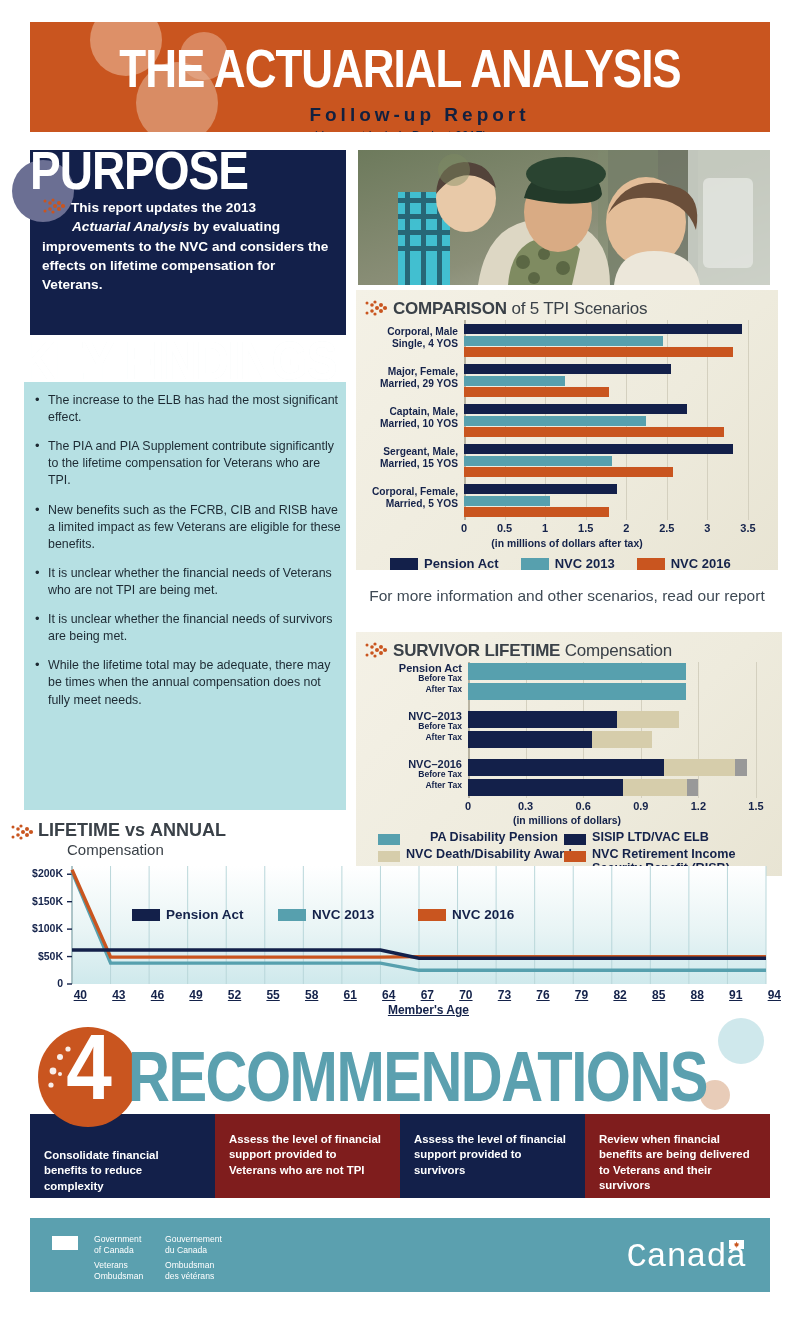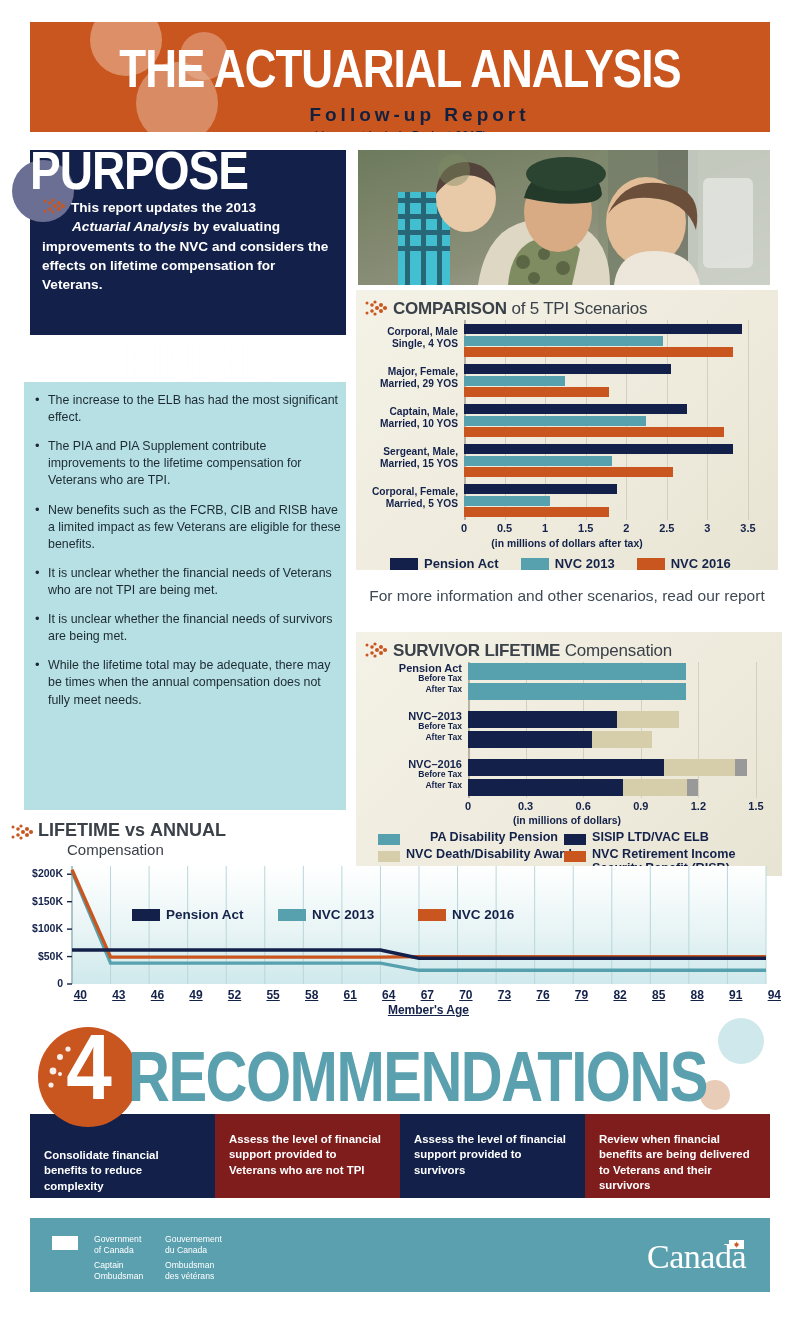--- a/index.html
+++ b/index.html
@@ -77,21 +77,21 @@
   .rec-word{position:absolute;left:128px;top:1036px;font-size:58px;font-weight:bold;color:#5ba0af;letter-spacing:-1.5px;z-index:4;transform:scaleY(1.2);transform-origin:left top;}
   .rec-row{position:absolute;left:30px;top:1114px;width:740px;height:84px;display:flex;z-index:2;}
   .rec-cell{width:185px;padding:18px 14px 10px 14px;color:#fff;font-size:11.4px;font-weight:bold;line-height:1.34;}
   .rec-cell.navy{background:#13204a;}
   .rec-cell.orange{background:#7f1d1d;}
 
   
   .footer{position:absolute;left:30px;top:1218px;width:740px;height:74px;background:#5ba0af;}
   .foot-flag{position:absolute;left:22px;top:18px;width:26px;height:14px;}
   .foot-txt{position:absolute;color:#fff;font-size:8.6px;line-height:1.28;}
-  .canada-word{position:absolute;right:24px;top:20px;font-family:Liberation Serif, serif;font-size:34px;color:#fff;letter-spacing:-.5px;}
+  .canada-word{position:absolute;right:24px;top:20px;font-family:Liberation Mono, monospace;font-size:34px;color:#fff;letter-spacing:-.5px;}
   .canada-flag{position:absolute;right:22px;top:20px;width:15px;height:9px;}
 </style>
 </head>
 <body>
 
 <div class="page">
 
   <div class="header">
     <div class="circ circ1"></div>
     <div class="circ circ2"></div>
@@ -168,21 +168,21 @@
       <path d="M256 135 q4-34 40-34 q40 0 46 34z" fill="#ece7da"></path>
       <circle cx="96" cy="20" r="16" fill="#7f8b61" opacity=".45"></circle>
     </svg>
   </div>
 
   <div class="kf-word shadowlayer">KEY FINDINGS</div>
   <div class="kf-box"></div>
   <div class="kf-word">KEY FINDINGS</div>
   <ul class="kf-list" id="kf-list">
       <li>The increase to the ELB has had the most significant effect.</li>
-      <li>The PIA and PIA Supplement contribute improvements to the lifetime compensation for Veterans who are TPI.</li>
+      <li>The PIA and PIA Supplement contribute significantly to the lifetime compensation for Veterans who are TPI.</li>
       <li>New benefits such as the FCRB, CIB and RISB have a limited impact as few Veterans are eligible for these benefits.</li>
       <li>It is unclear whether the financial needs of Veterans who are not TPI are being met.</li>
       <li>It is unclear whether the financial needs of survivors are being met.</li>
       <li>While the lifetime total may be adequate, there may be times when the annual compensation does not fully meet needs.</li>
     </ul>
 
   <div class="chart-card" id="comparison-card">
     <div class="ctitle">
       <svg class="chev" viewBox="0 0 26 20">
         <g fill="#c9551f">
@@ -453,21 +453,21 @@
     </svg>
     <div class="foot-txt" style="left:64px;top:16px;">
       <span>Government</span><br>
       <span>of Canada</span>
     </div>
     <div class="foot-txt" style="left:135px;top:16px;">
       <span>Gouvernement</span><br>
       <span>du Canada</span>
     </div>
     <div class="foot-txt" style="left:64px;top:42px;">
-      <span>Captain</span><br>
+      <span>Veterans</span><br>
       <span>Ombudsman</span>
     </div>
     <div class="foot-txt" style="left:135px;top:42px;">
       <span>Ombudsman</span><br>
       <span>des vétérans</span>
     </div>
     <div class="canada-word">Canada</div>
     <svg class="canada-flag" style="right:26px;top:22px;" viewBox="0 0 15 9">
       <rect width="15" height="9" fill="#fff"></rect>
       <rect x="0" width="4" height="9" fill="#fff"></rect>

